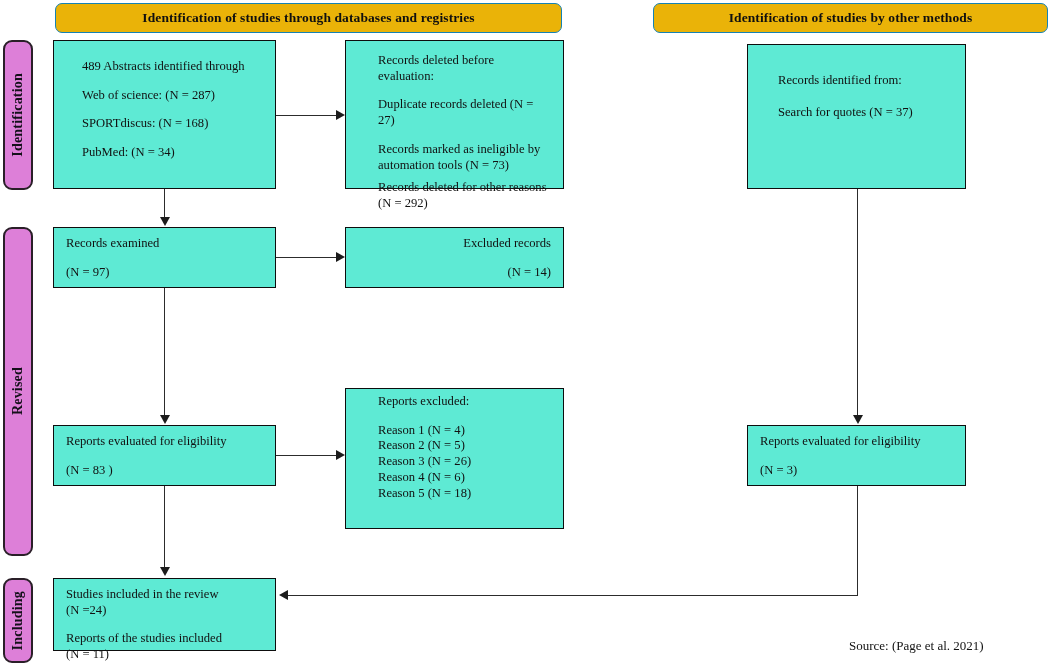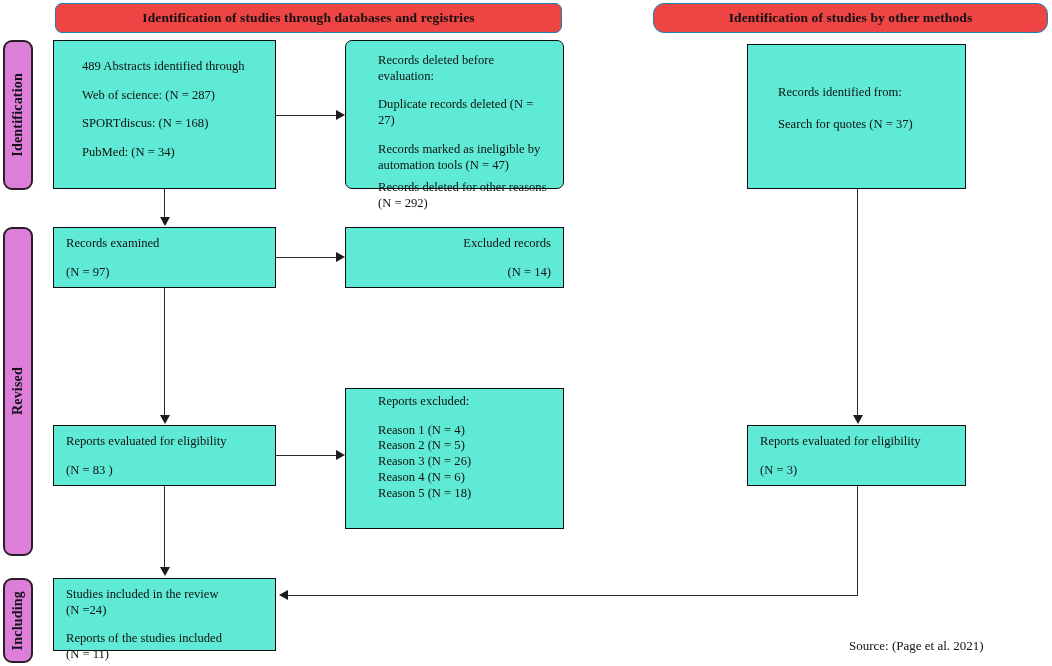--- a/index.html
+++ b/index.html
@@ -13,21 +13,21 @@
     width: 1052px;
     height: 666px;
     background: #ffffff;
     font-family: "Liberation Serif", "DejaVu Serif", serif;
     overflow: hidden;
   }
 
   
   .header-bar {
     position: absolute;
-    background: #ef4444;
+    background: #eab308;
     border: 1.5px solid #1582b4;
     border-radius: 7px;
     color: #101010;
     font-weight: bold;
     font-size: 13.5px;
     letter-spacing: 0.1px;
     display: flex;
     align-items: center;
     justify-content: center;
     text-align: center;
@@ -116,21 +116,21 @@
 </style>
 </head>
 <body>
 
 <div id="canvas">
 
   <div class="header-bar" style="left:55px; top:3px; width:507px; height:30px;">
     <span>Identification of studies through databases and registries</span>
   </div>
 
-  <div class="header-bar" style="left:653px; top:3px; width:395px; height:30px;border-radius:11px;">
+  <div class="header-bar" style="left:653px; top:3px; width:395px; height:30px;">
     <span>Identification of studies by other methods</span>
   </div>
 
   <div class="phase-bar" style="left:3px; top:40px; width:30px; height:150px;">
     <span class="phase-text">Identification</span>
   </div>
 
   <div class="phase-bar" style="left:3px; top:227px; width:30px; height:329px;">
     <span class="phase-text">Revised</span>
   </div>
@@ -142,33 +142,33 @@
   <div class="flow-box" style="left:53px; top:40px; width:223px; height:149px; padding-top:18px; padding-left:28px;">
     <div class="line">489 Abstracts identified through</div>
     <div class="gap-md"></div>
     <div class="line">Web of science: (N = 287)</div>
     <div class="gap-md"></div>
     <div class="line">SPORTdiscus: (N = 168)</div>
     <div class="gap-md"></div>
     <div class="line">PubMed: (N = 34)</div>
   </div>
 
-  <div class="flow-box" style="left:345px; top:40px; width:219px; height:149px; padding-top:12px; padding-left:32px;border-radius:7px;">
+  <div class="flow-box" style="left:345px; top:40px; width:219px; height:149px; padding-top:12px; padding-left:32px;">
     <div class="line">Records deleted before evaluation:</div>
     <div class="gap-md"></div>
     <div class="line">Duplicate records deleted (N = 27)</div>
     <div class="gap-md"></div>
     <div class="line">Records marked as ineligible by
-automation tools (N = 47)</div>
+automation tools (N = 73)</div>
     <div class="gap-sm"></div>
     <div class="line">Records deleted for other reasons
 (N = 292)</div>
   </div>
 
-  <div class="flow-box" style="left:747px; top:44px; width:219px; height:145px; padding-top:40px; padding-left:30px;">
+  <div class="flow-box" style="left:747px; top:44px; width:219px; height:145px; padding-top:28px; padding-left:30px;">
     <div class="line">Records identified from:</div>
     <div class="gap-lg"></div>
     <div class="line">Search for quotes (N = 37)</div>
   </div>
 
   <div class="flow-box" style="left:53px; top:227px; width:223px; height:61px; padding-top:8px; padding-left:12px;">
     <div class="line">Records examined</div>
     <div class="gap-md"></div>
     <div class="line">(N = 97)</div>
   </div>

